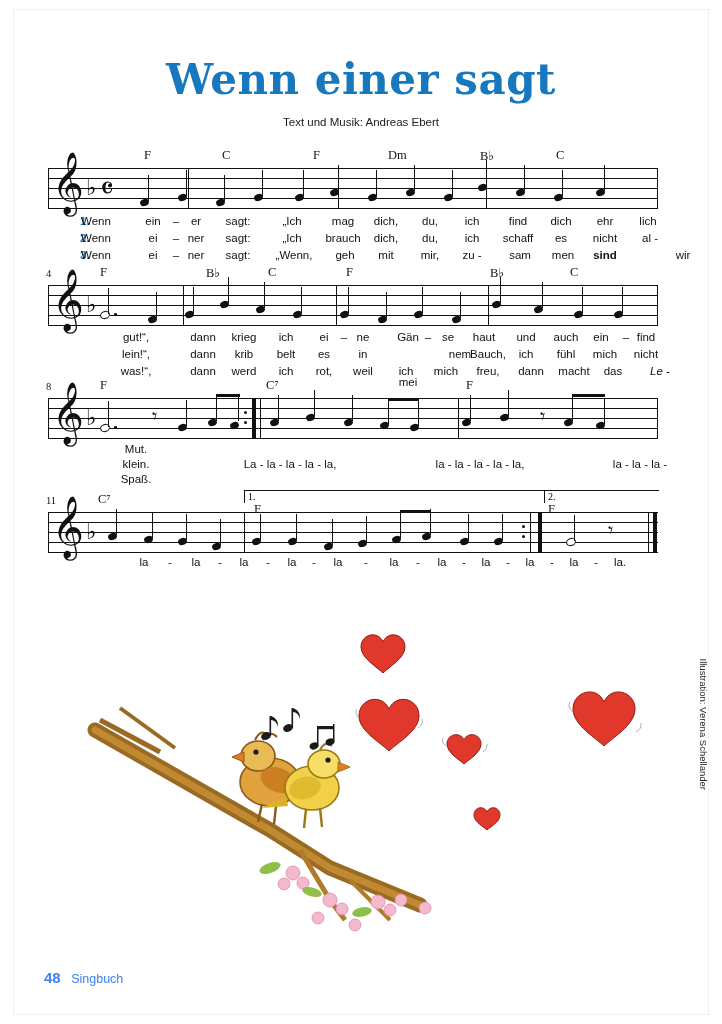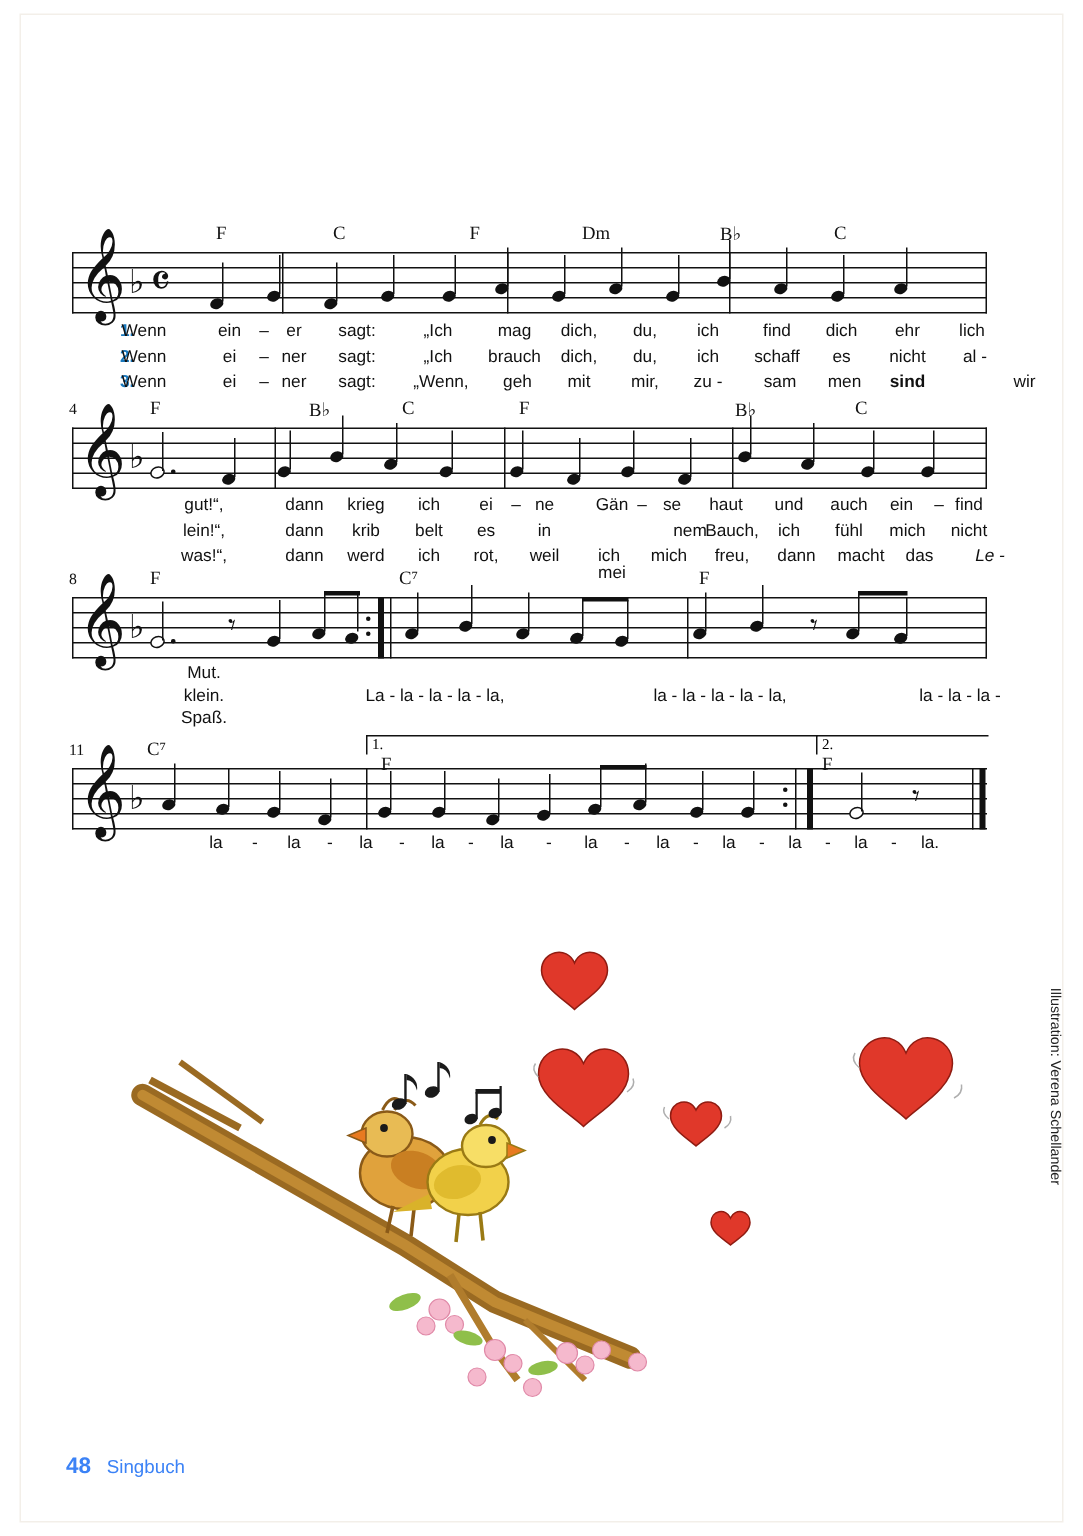--- a/index.html
+++ b/index.html
@@ -228,20 +228,22 @@
     font-size: 15px;
     margin-right: 7px;
   }
 </style>
 </head>
 <body>
 
 <div class="page">
   <div class="page-frame"></div>
 
+  <div class="title">Wenn einer sagt</div>
+  <div class="credits">Text und Musik: Andreas Ebert</div>
 
   <div class="system" style="top:168px;">
     <div class="staff">
       <div class="line l0"></div>
         <div class="line l1"></div>
         <div class="line l2"></div>
         <div class="line l3"></div>
         <div class="line l4"></div>
 
       <div class="clef">𝄞</div>

